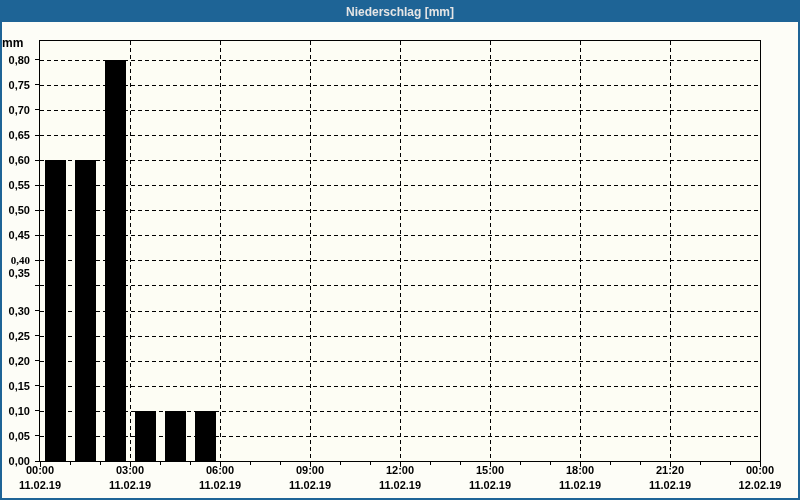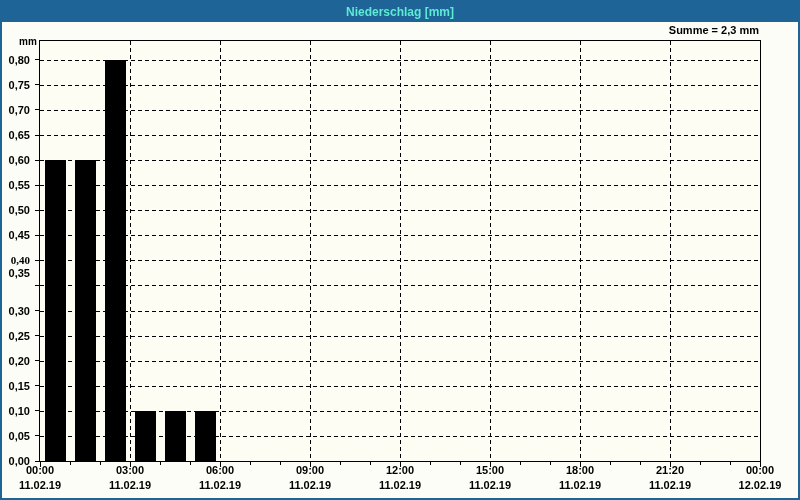--- a/index.html
+++ b/index.html
@@ -13,37 +13,37 @@
     width: 800px; height: 500px;
     box-sizing: border-box;
     border: 2px solid #1e6496;
     background: #fdfdf7;
     overflow: hidden;
   }
   .titlebar {
     position: absolute; left: 0; top: 0; right: 0;
     height: 20px;
     background: #1e6496;
-    color: #5eead4;
+    color: #e5e5e5;
     font-size: 12px; font-weight: bold;
     text-align: center; line-height: 20px;
   }
   .content {
     position: absolute; left: 0; right: 0; top: 20px; bottom: 0;
     background: #fdfdf7;
   }
   .sum-label {
     position: absolute; top: 2px; left: 0; width: 757px;
     text-align: right;
     font-size: 11px; font-weight: bold; color: #000;
   }
   .unit-label {
     position: absolute; top: 14px; left: 0; width: 52px;
-    text-align: center;
-    font-size: 10px; font-weight: bold; color: #000;
+    text-align: left;
+    font-size: 12px; font-weight: bold; color: #000;
   }
   .plot {
     position: absolute; left: 37px; top: 18px;
     width: 720px; height: 420px;
     border: 1px solid #000;
     background: #fdfdf4;
   }
   .gl-h {
     position: absolute; left: 0; width: 720px; height: 1px;
     background: repeating-linear-gradient(90deg, #000 0, #000 4px, transparent 4px, transparent 7px);
@@ -69,21 +69,20 @@
   .xtick-label .date { line-height: 15px; }
 </style>
 </head>
 <body>
 
 <div class="window">
   <div class="titlebar">
     <span>Niederschlag [mm]</span>
   </div>
   <div class="content">
-    <div class="sum-label">Summe = 2,3 mm</div>
     <div class="unit-label">mm</div>
     <div class="plot" id="plot">
         <div class="gl-h" style="top: 394.925px;"></div>
         <div class="gl-h" style="top: 369.851px;"></div>
         <div class="gl-h" style="top: 344.776px;"></div>
         <div class="gl-h" style="top: 319.701px;"></div>
         <div class="gl-h" style="top: 294.627px;"></div>
         <div class="gl-h" style="top: 269.552px;"></div>
         <div class="gl-h" style="top: 244.478px;"></div>
         <div class="gl-h" style="top: 219.403px;"></div>

